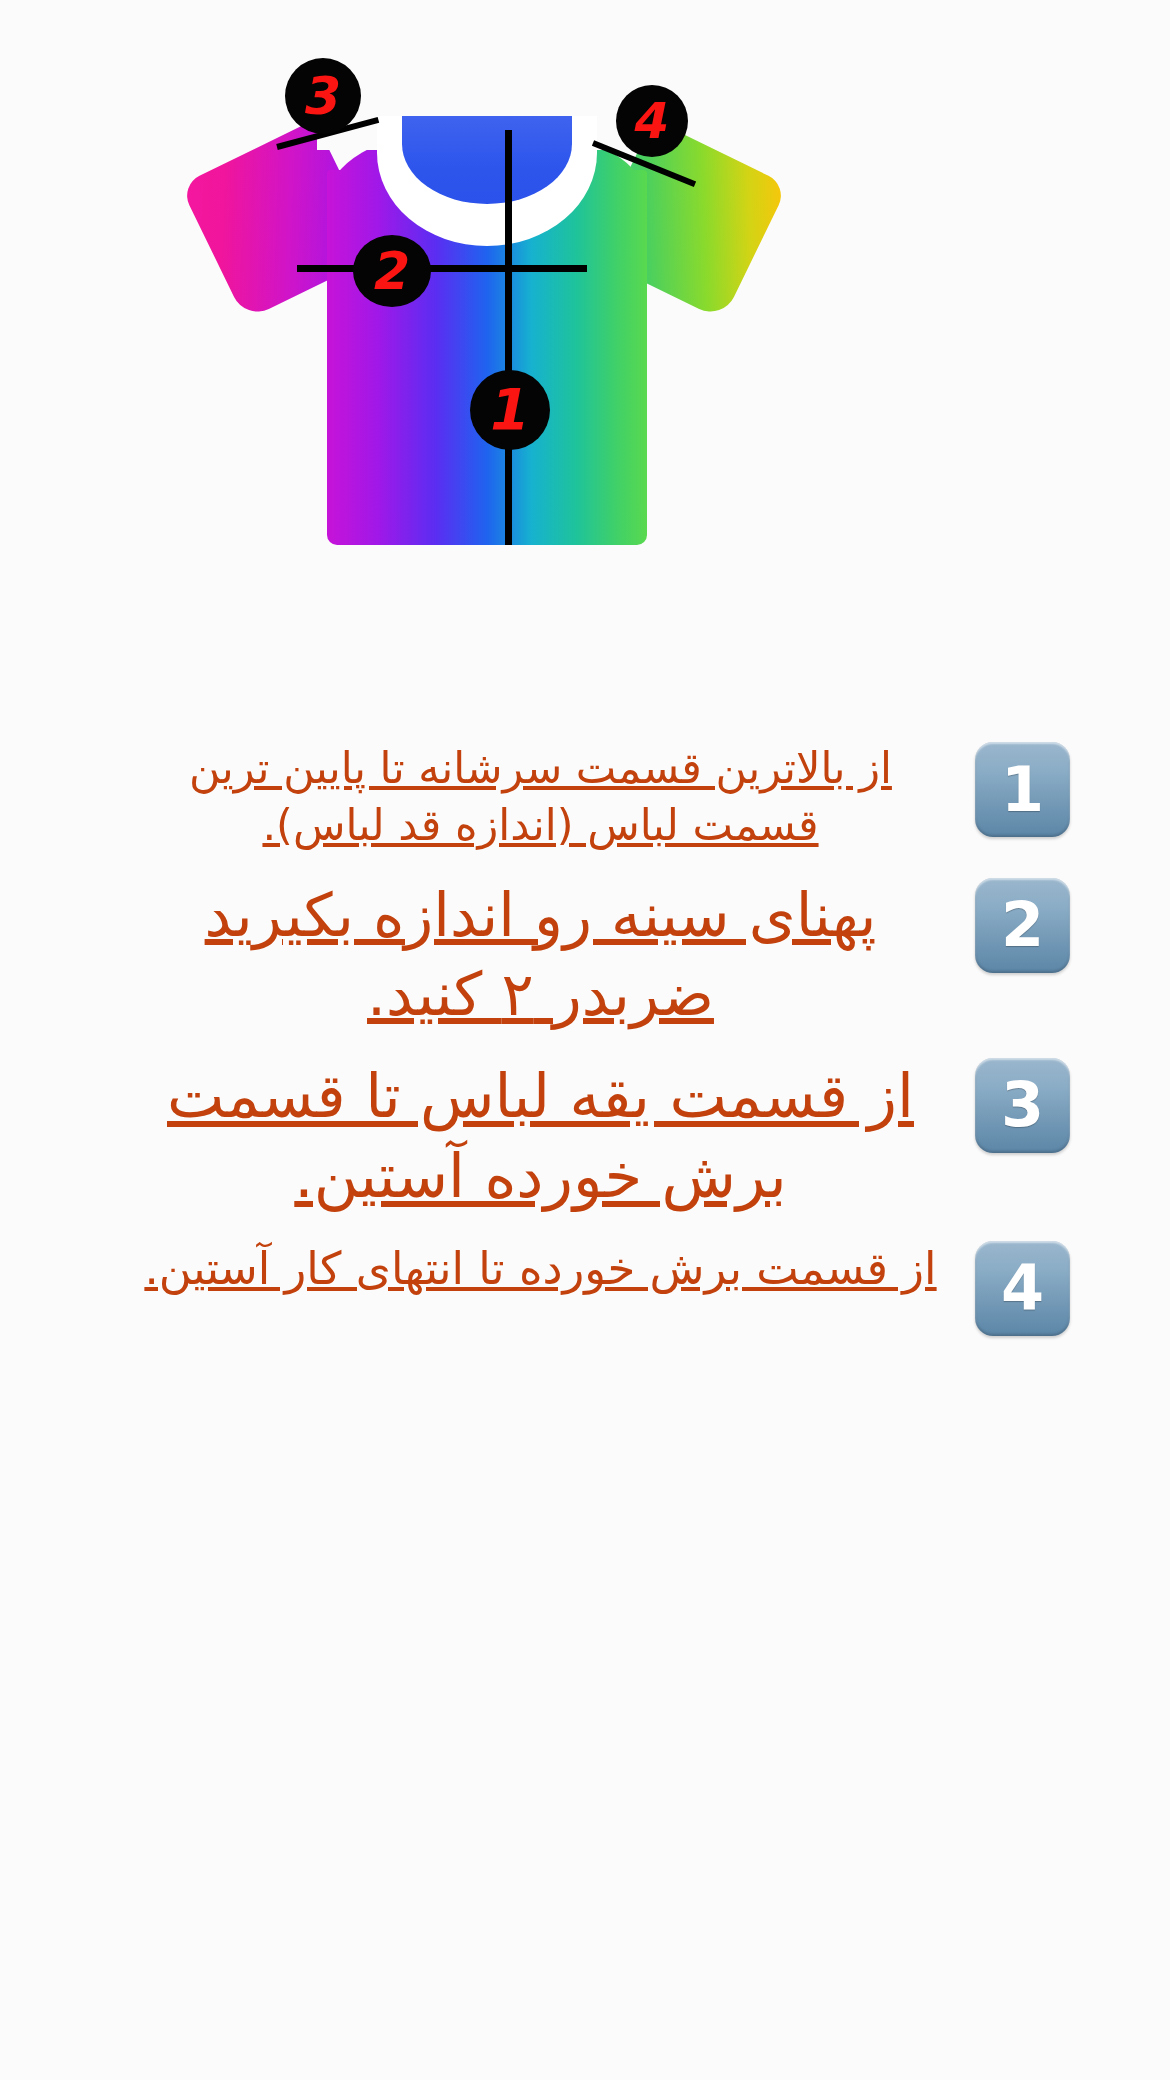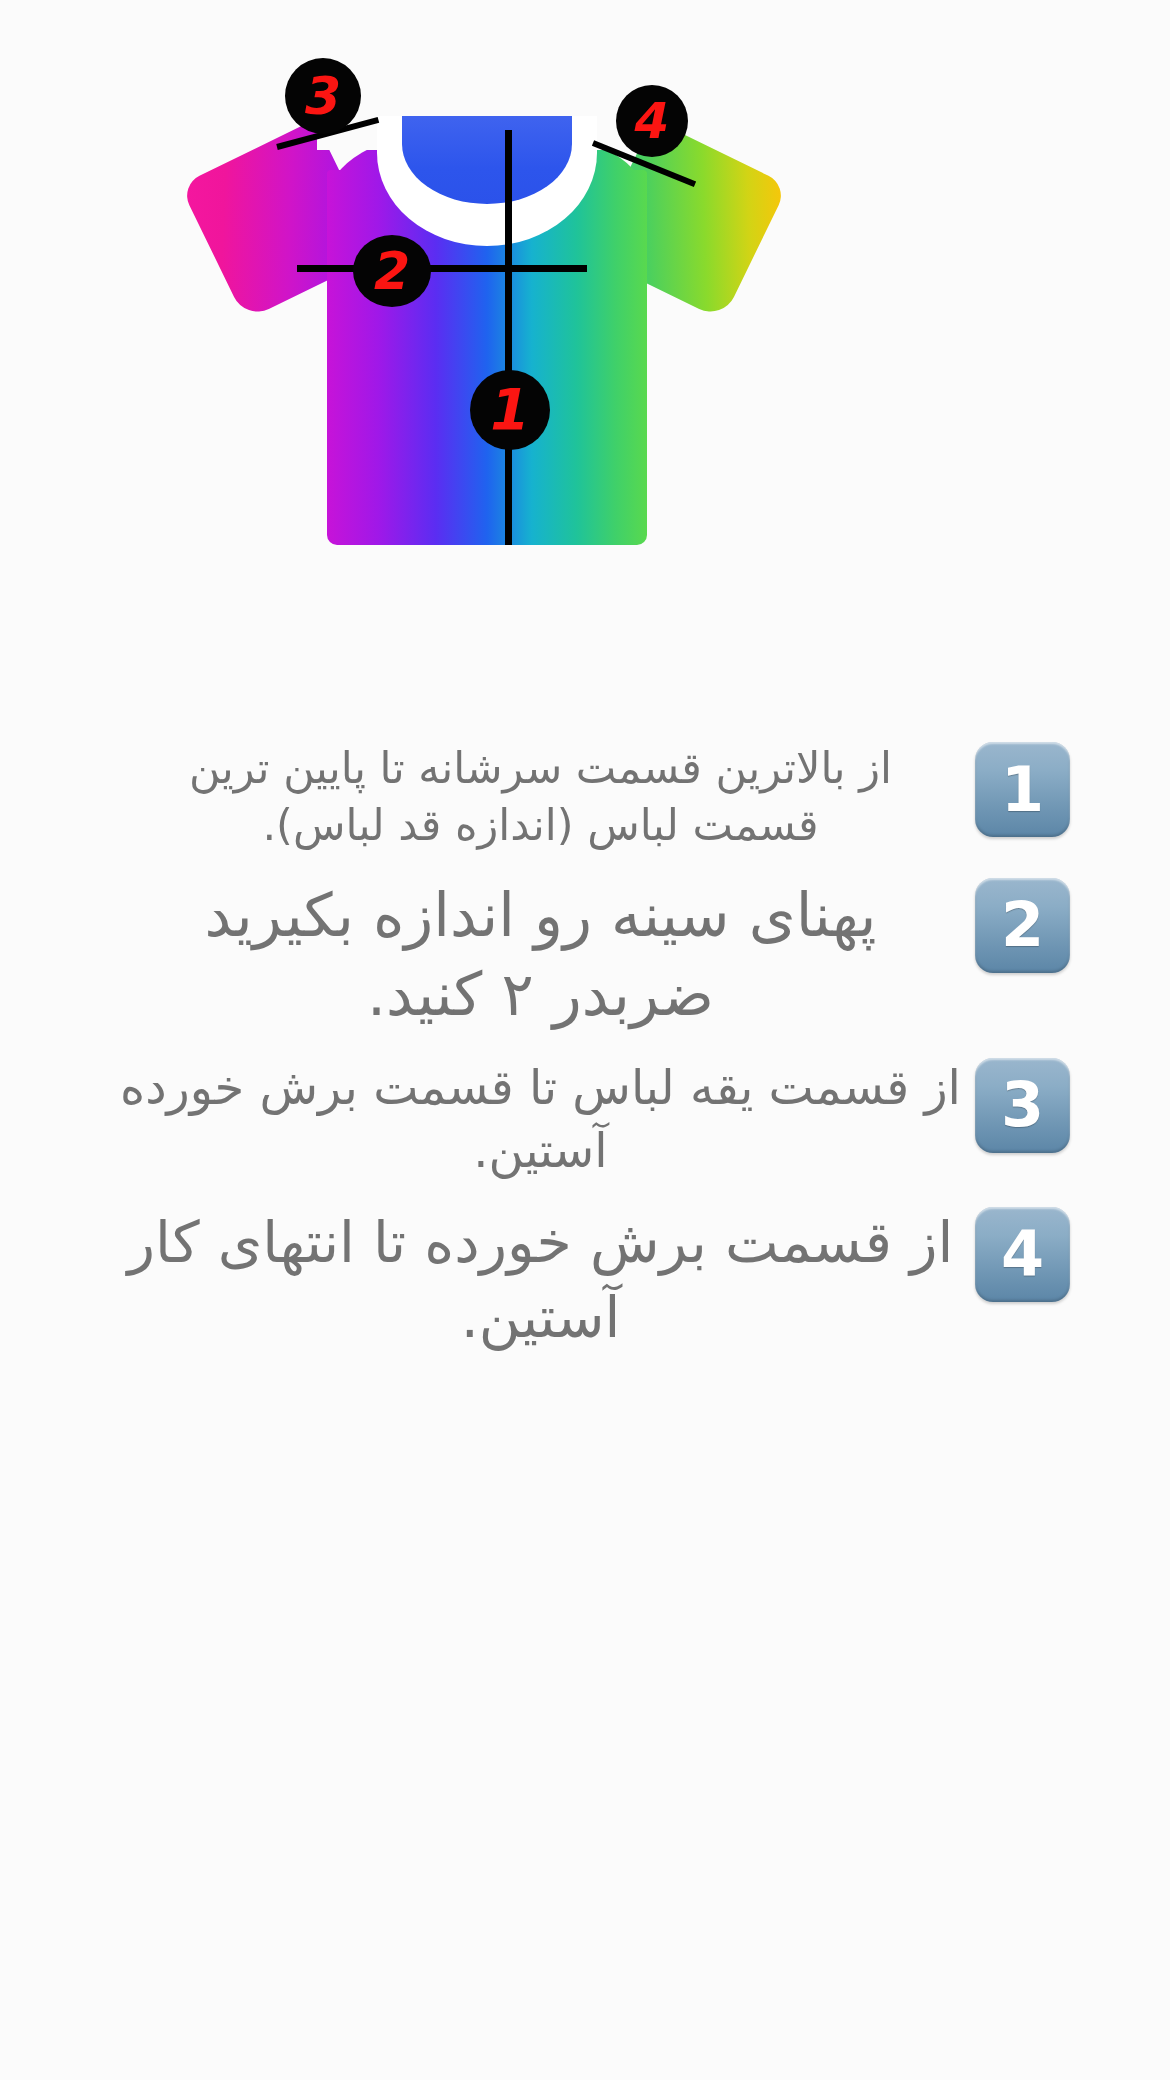--- a/index.html
+++ b/index.html
@@ -167,28 +167,29 @@
     text-shadow:0 1px 1px rgba(0,0,0,.25);
     user-select:none;
   }
   .instruction-text {
     flex:1 1 auto;
     text-align:center;
     direction:rtl;
     font-family:"DejaVu Sans","Liberation Sans",sans-serif;
     font-size:44px;
     line-height:1.32;
-    color:#737373;
+    color:#c2410c;
     padding:0 14px 0 0;
     font-weight:500;
+    text-decoration:underline;
   }
   .row-1 .instruction-text { font-size:43px; }
   .row-2 .instruction-text { font-size:60px; }
-  .row-3 .instruction-text { font-size:48px; }
-  .row-4 .instruction-text { font-size:57px; }
+  .row-3 .instruction-text { font-size:61px; }
+  .row-4 .instruction-text { font-size:45px; }
 </style>
 </head>
 <body>
 
 <div class="page">
 
   <div class="shirt-figure">
     <div class="shirt-stage">
 
       <div class="sleeve-left"></div>

